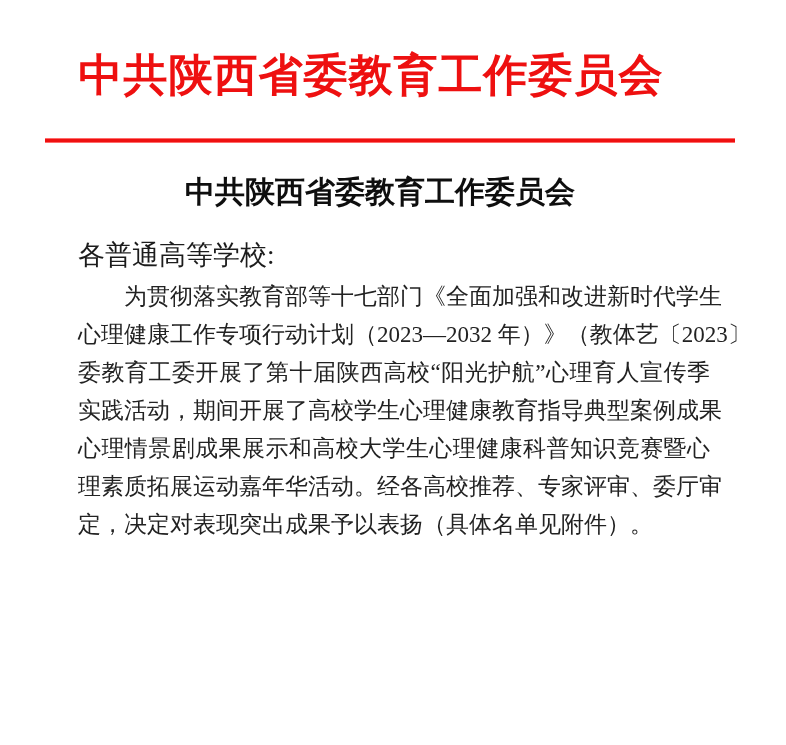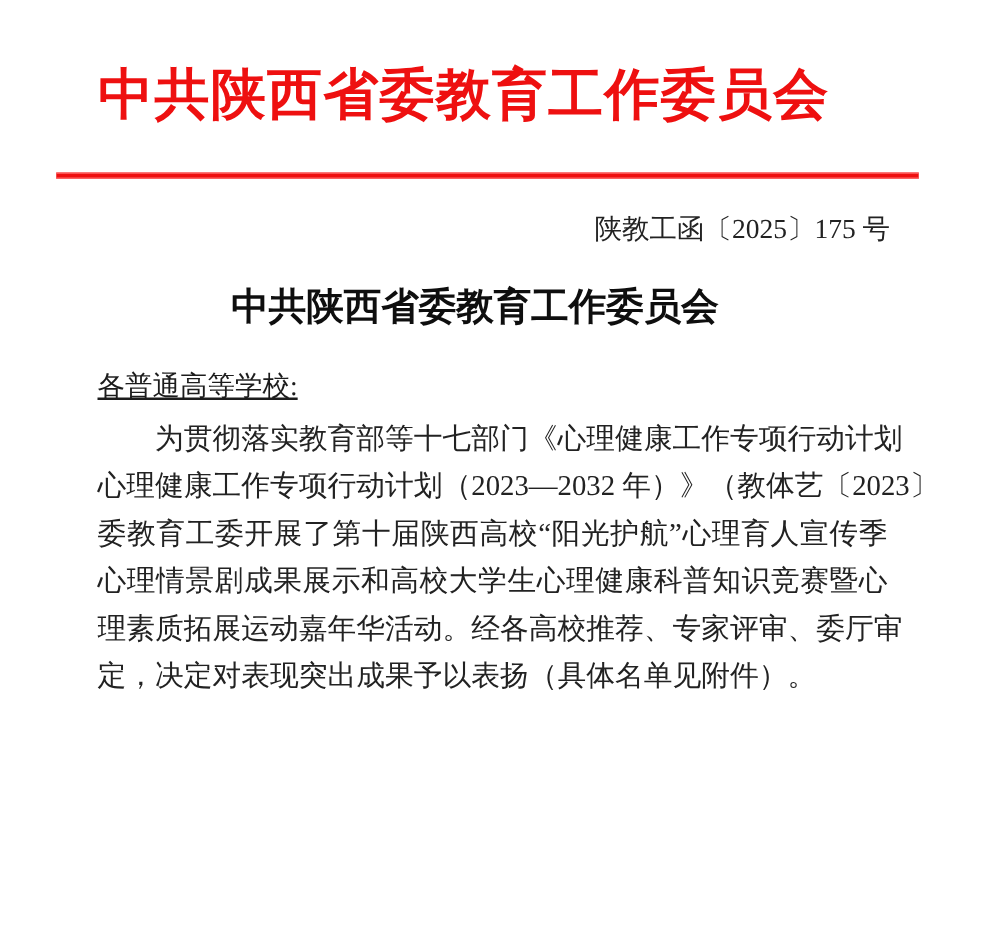--- a/index.html
+++ b/index.html
@@ -45,23 +45,22 @@
     margin-top: 30px;
     padding-right: 26px;
     text-align: center;
     font-weight: bold;
     font-size: 30px;
     line-height: 37px;
     color: #0e0e0e;
   }
   .salutation {
     margin: 26px 0 0 78px;
-    font-size: 22px;
+    font-size: 27px;
     line-height: 38px;
-    text-decoration: underline;
   }
   .body-text {
     margin: 4px 76px 0 78px;
     width: 632px;
     font-size: 23px;
     line-height: 38px;
     color: #222222;
   }
   .bl {
     text-align: justify;
@@ -74,30 +73,30 @@
 </style>
 </head>
 <body>
 
 <div class="page">
 
   <div class="org-title">中共陕西省委教育工作委员会</div>
 
   <div class="red-rule"></div>
 
-  <div class="doc-number">陕教工函〔2025〕175 号</div>
 
   <div class="doc-title">
     <div>中共陕西省委教育工作委员会</div>
   </div>
 
   <div class="salutation">各普通高等学校:</div>
 
   <div class="body-text">
-    <div class="bl indent">为贯彻落实教育部等十七部门《心理健康工作专项行动计划</div>
+    <div class="bl indent">为贯彻落实教育部等十七部门《全面加强和改进新时代学生</div>
     <div class="bl">心理健康工作专项行动计划（2023—2032 年）》（教体艺〔2023〕</div>
     <div class="bl">委教育工委开展了第十届陕西高校“阳光护航”心理育人宣传季</div>
+    <div class="bl">实践活动，期间开展了高校学生心理健康教育指导典型案例成果</div>
     <div class="bl">心理情景剧成果展示和高校大学生心理健康科普知识竞赛暨心</div>
     <div class="bl">理素质拓展运动嘉年华活动。经各高校推荐、专家评审、委厅审</div>
     <div class="bl last">定，决定对表现突出成果予以表扬（具体名单见附件）。</div>
   </div>
 
 </div>
 
 </body></html>

